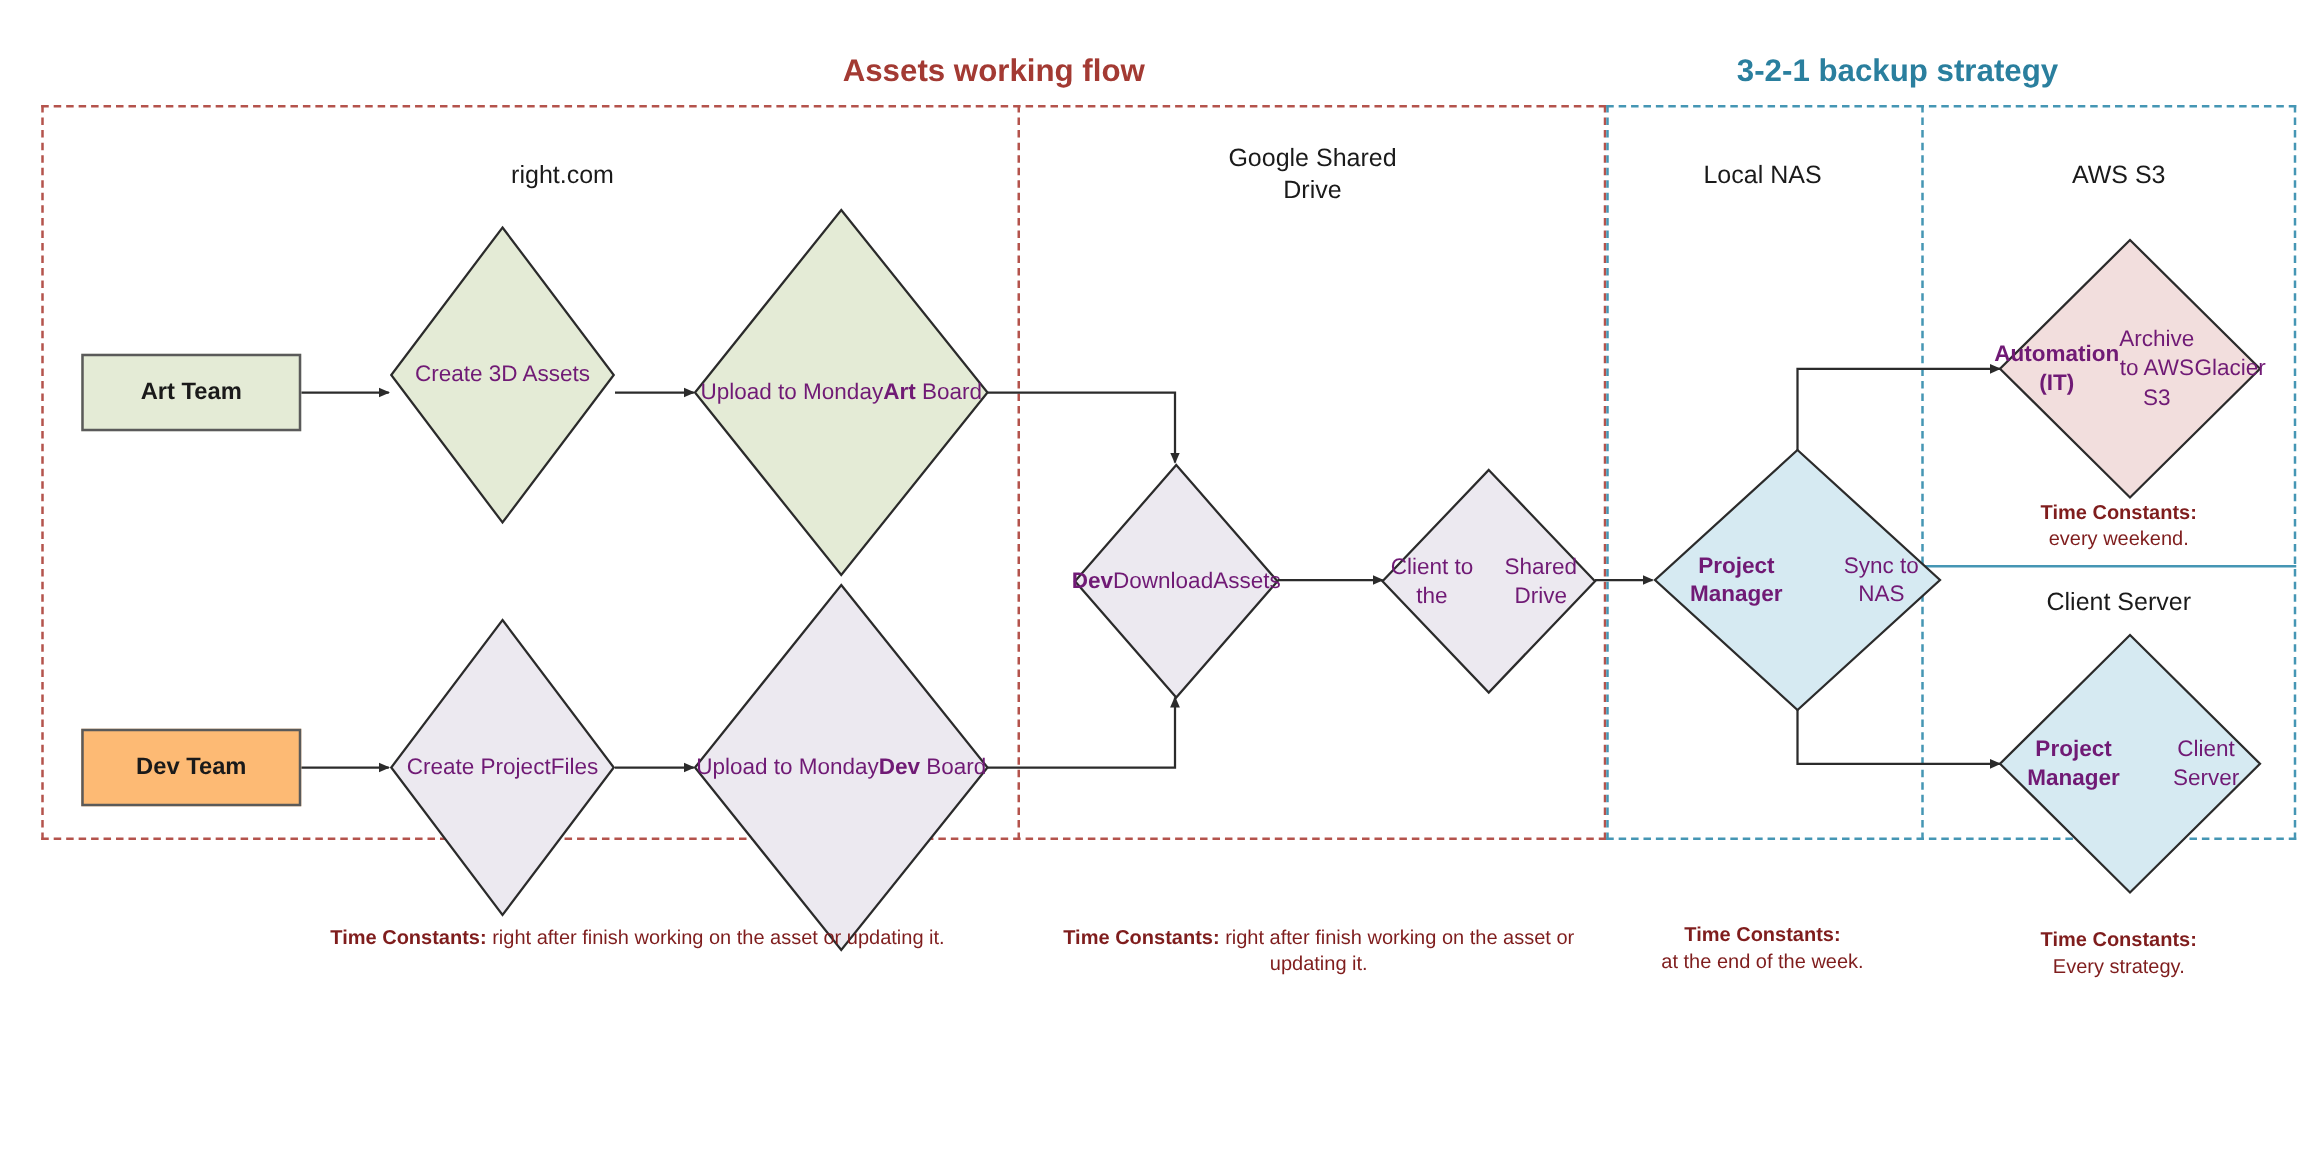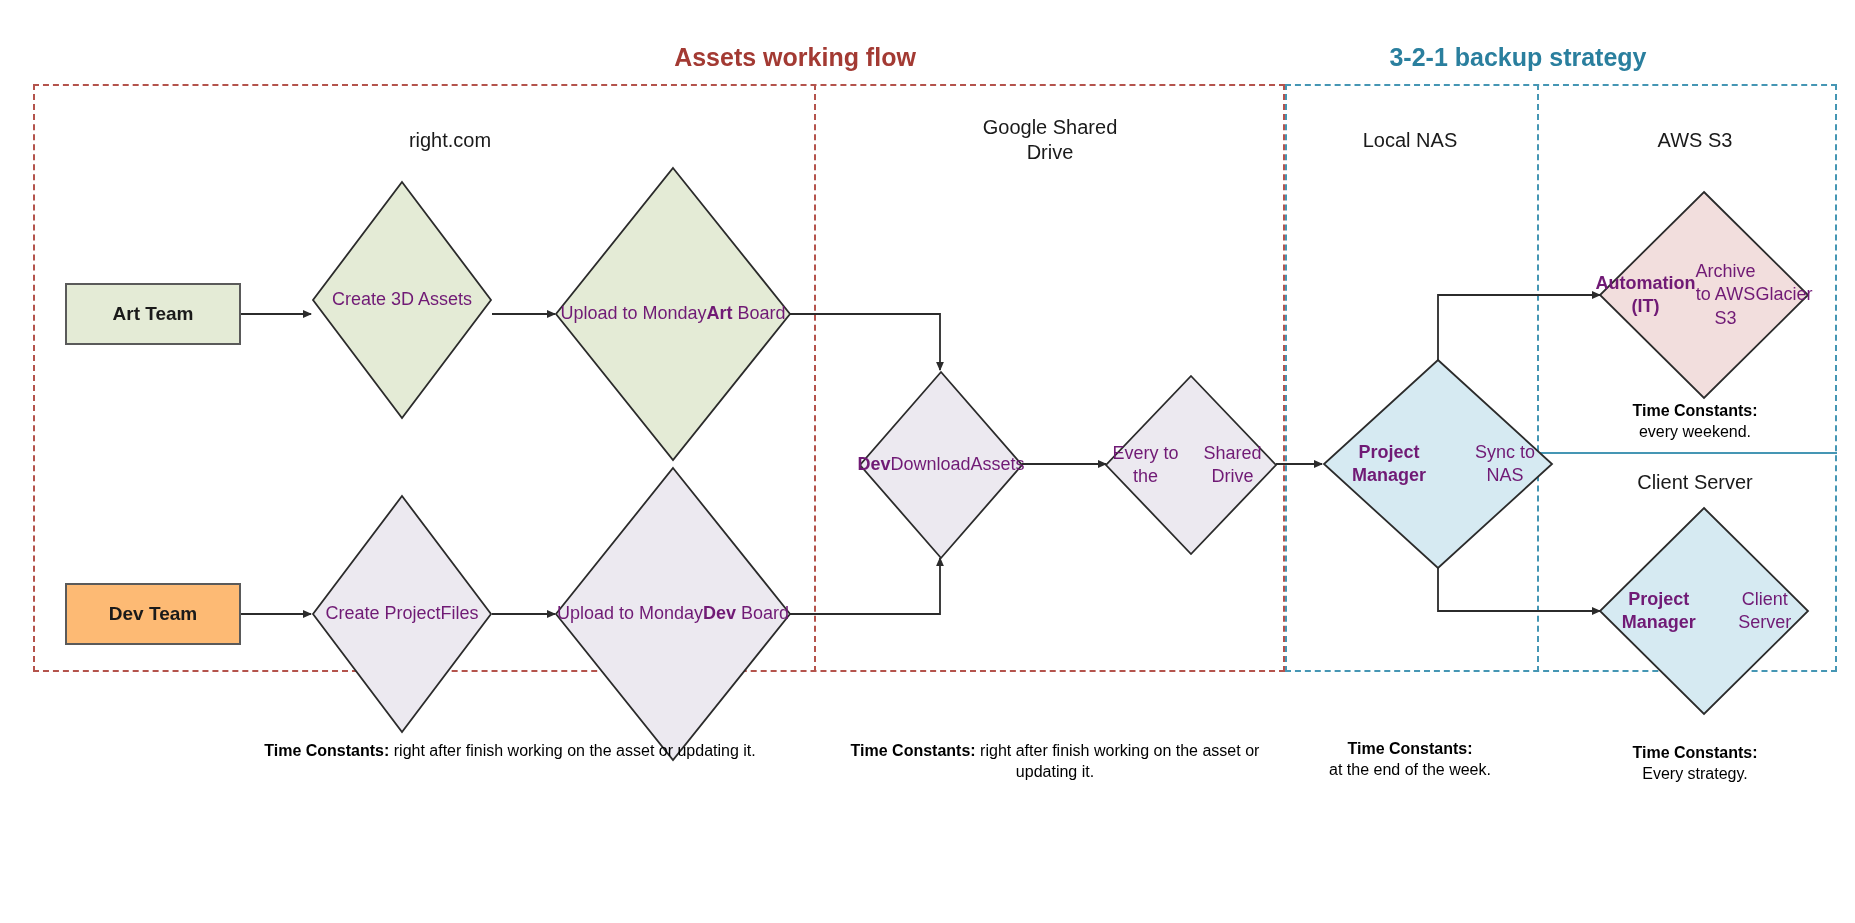--- a/index.html
+++ b/index.html
@@ -94,21 +94,21 @@
   .dlabel .b { font-weight: bold; }
 
   
   #wires { position: absolute; left: 0; top: 0; width: 1855px; height: 923px; overflow: visible; }
 
   
   .footnote {
     position: absolute;
     text-align: center;
     font-size: 16px;
-    color: #000000;
+    color: #7f1d1d;
     line-height: 1.32;
   }
   .footnote .b { font-weight: bold; }
   #note-monday { left: 150px;  top: 740px; width: 720px; }
   #note-gdrive { left: 830px;  top: 740px; width: 450px; }
   #note-nas    { left: 1290px; top: 738px; width: 240px; }
   #note-client { left: 1555px; top: 742px; width: 280px; }
 </style>
 </head>
 <body>
@@ -206,21 +206,21 @@
       <span>Download</span>
       <span>Assets</span>
     </div>
   </div>
 
   <div class="diamond" style="left:1104px; top:374px; width:174px; height:182px;">
     <svg width="174" height="182" viewBox="0 0 174 182">
         <polygon points="87,2 172,91 87,180 2,91" fill="#ece9f0" stroke="#2b2b2b" stroke-width="1.8"></polygon>
       </svg>
     <div class="dlabel">
-      <span>Every to the</span>
+      <span>Client to the</span>
       <span>Shared Drive</span>
     </div>
   </div>
 
   <div class="diamond" style="left:1322px; top:358px; width:232px; height:212px;">
     <svg width="232" height="212" viewBox="0 0 232 212">
         <polygon points="116,2 230,106 116,210 2,106" fill="#d6eaf2" stroke="#2b2b2b" stroke-width="1.8"></polygon>
       </svg>
     <div class="dlabel">
       <b class="b">Project Manager</b>

